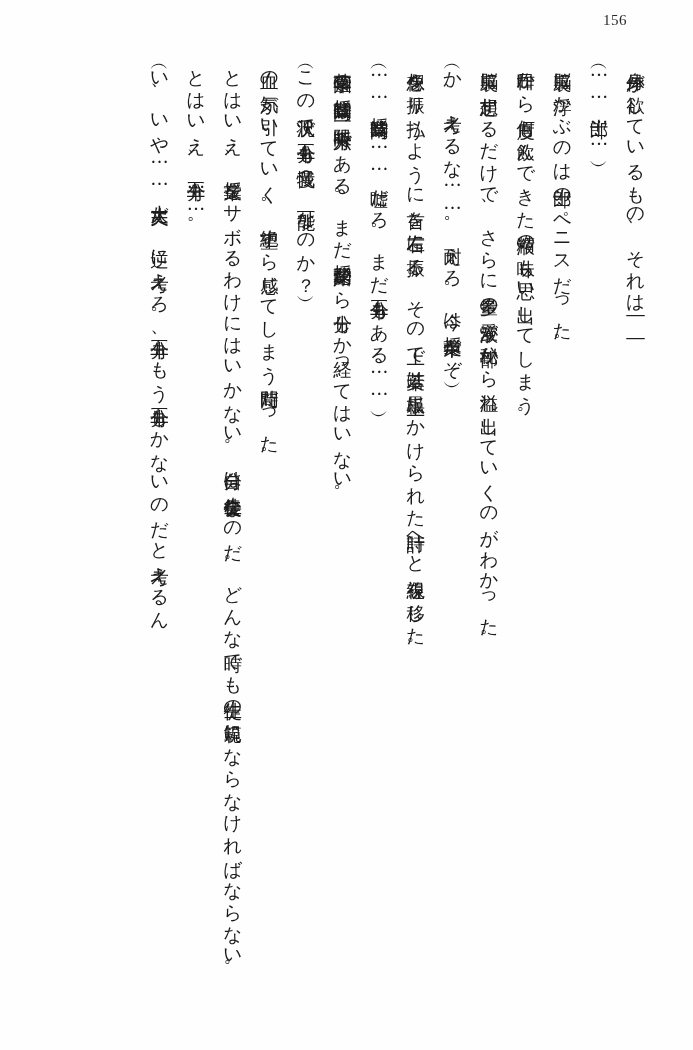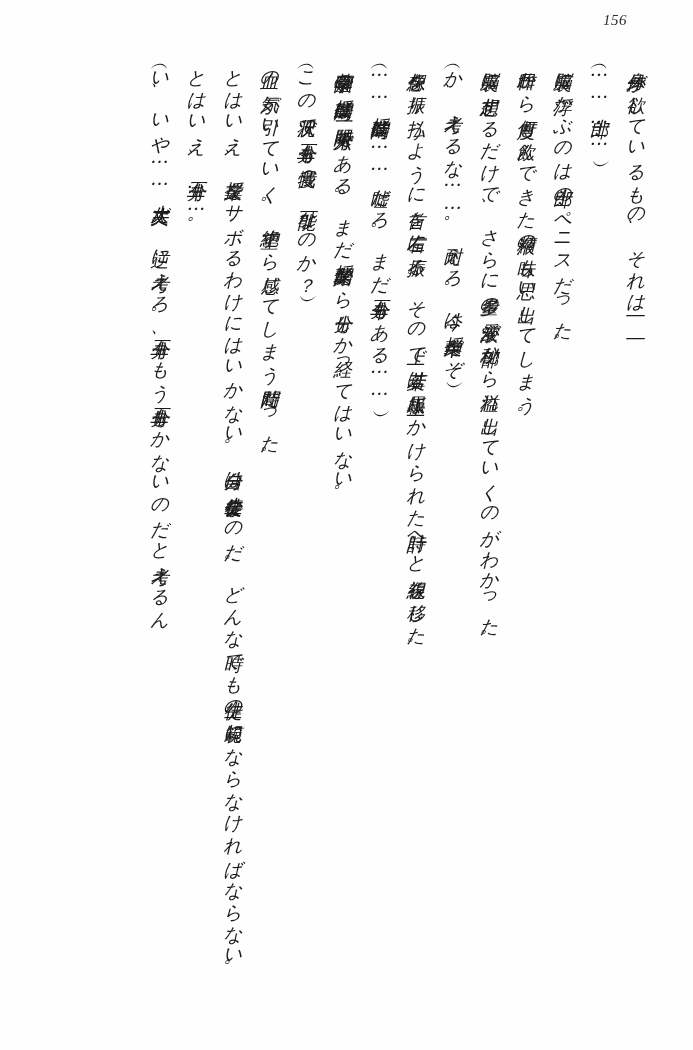--- a/index.html
+++ b/index.html
@@ -14,21 +14,20 @@
     color: #1a1a1a;
     position: relative;
     overflow: hidden;
   }
   .page {
     position: relative;
     width: 693px;
     height: 1050px;
     box-sizing: border-box;
     background: #fefefe;
-    font-style: italic;
   }
   .page-number {
     position: absolute;
     top: 12px;
     right: 66px;
     font-size: 15px;
     letter-spacing: 0.5px;
     color: #2a2a2a;
     font-family: "Liberation Serif", "DejaVu Serif", serif;
   }

